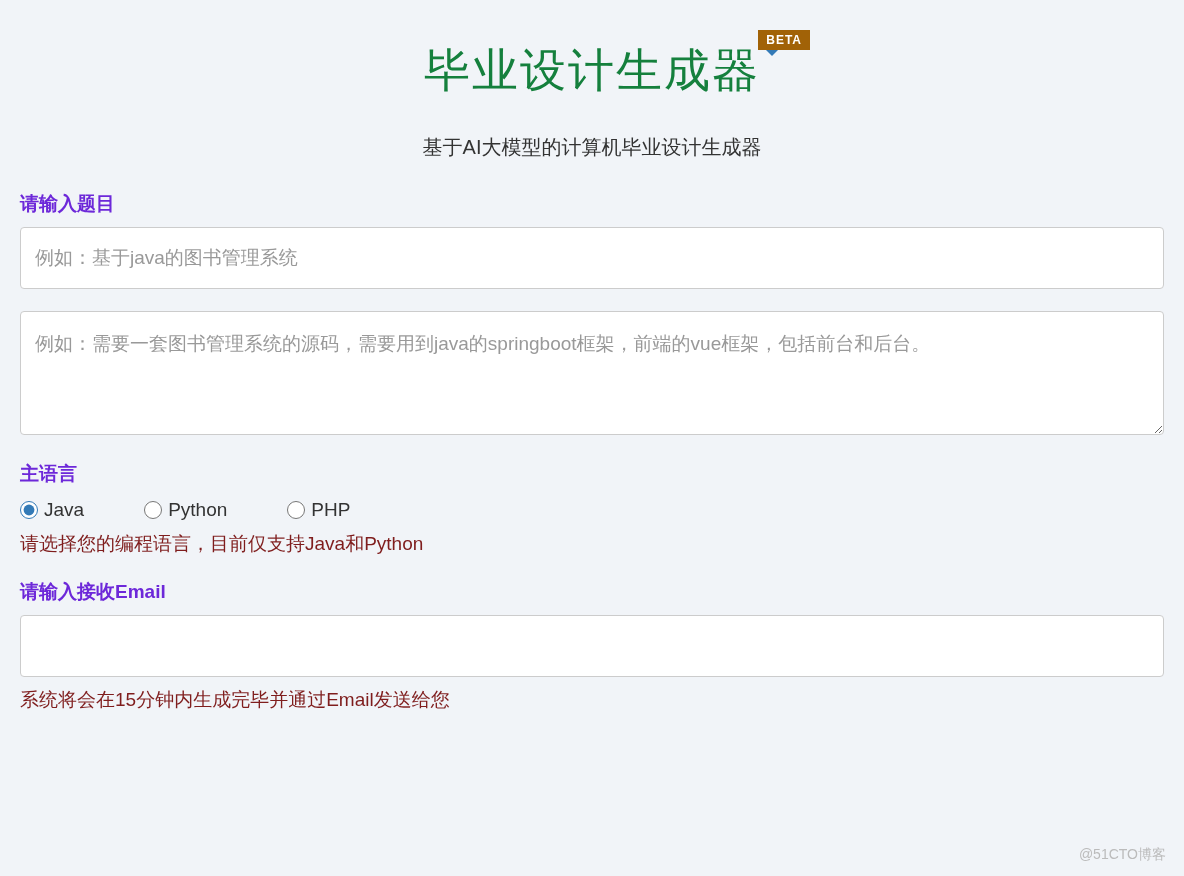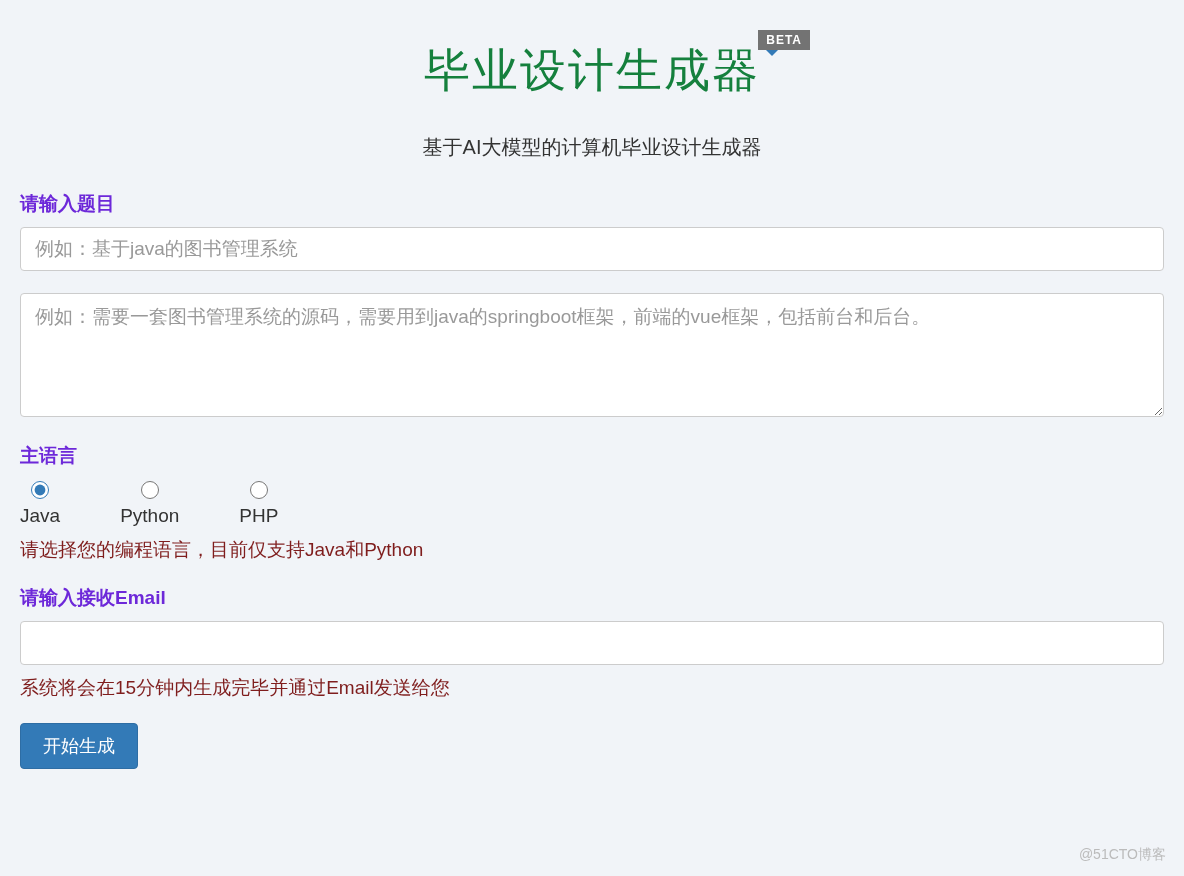--- a/index.html
+++ b/index.html
@@ -31,21 +31,21 @@
     .title {
       font-size: 46px;
       font-weight: 400;
       color: #15803d;
       letter-spacing: 2px;
     }
     .beta-badge {
       position: absolute;
       top: -10px;
       right: -50px;
-      background-color: #737373;
+      background-color: #a16207;
       color: #fff;
       font-size: 12px;
       font-weight: bold;
       padding: 3px 8px;
       letter-spacing: 1px;
     }
     .beta-badge::after {
       content: "";
       position: absolute;
       bottom: -6px;
@@ -67,21 +67,21 @@
     }
     .form-label {
       display: block;
       font-size: 19px;
       font-weight: 600;
       color: #6d28d9;
       margin-bottom: 10px;
     }
     .form-control {
       width: 100%;
-      padding: 10px 14px;
+      padding: 19px 14px;
       font-size: 19px;
       color: #a16207;
       background-color: #fff;
       border: 1px solid #ccc;
       border-radius: 4px;
       font-family: inherit;
     }
     .form-control::placeholder {
       color: #999;
     }
@@ -93,21 +93,20 @@
       display: flex;
       gap: 60px;
       margin-top: 12px;
       margin-bottom: 10px;
     }
     .radio-item {
       display: flex;
       align-items: center;
       gap: 6px;
       cursor: pointer;
-      flex-direction: column;
     }
     .radio-item input[type="radio"] {
       width: 18px;
       height: 18px;
       cursor: pointer;
       accent-color: #337ab7;
     }
     .radio-item span {
       font-size: 19px;
       color: #333;
@@ -175,16 +174,15 @@
     </div>
     <div class="help-text">请选择您的编程语言，目前仅支持Java和Python</div>
   </div>
 
   <div class="form-group">
     <label class="form-label">请输入接收Email</label>
     <input type="text" class="form-control" style="">
     <div class="help-text">系统将会在15分钟内生成完毕并通过Email发送给您</div>
   </div>
 
-  <button class="btn-primary">开始生成</button>
 </div>
 
 <div class="watermark">@51CTO博客</div>
 
 </body></html>

